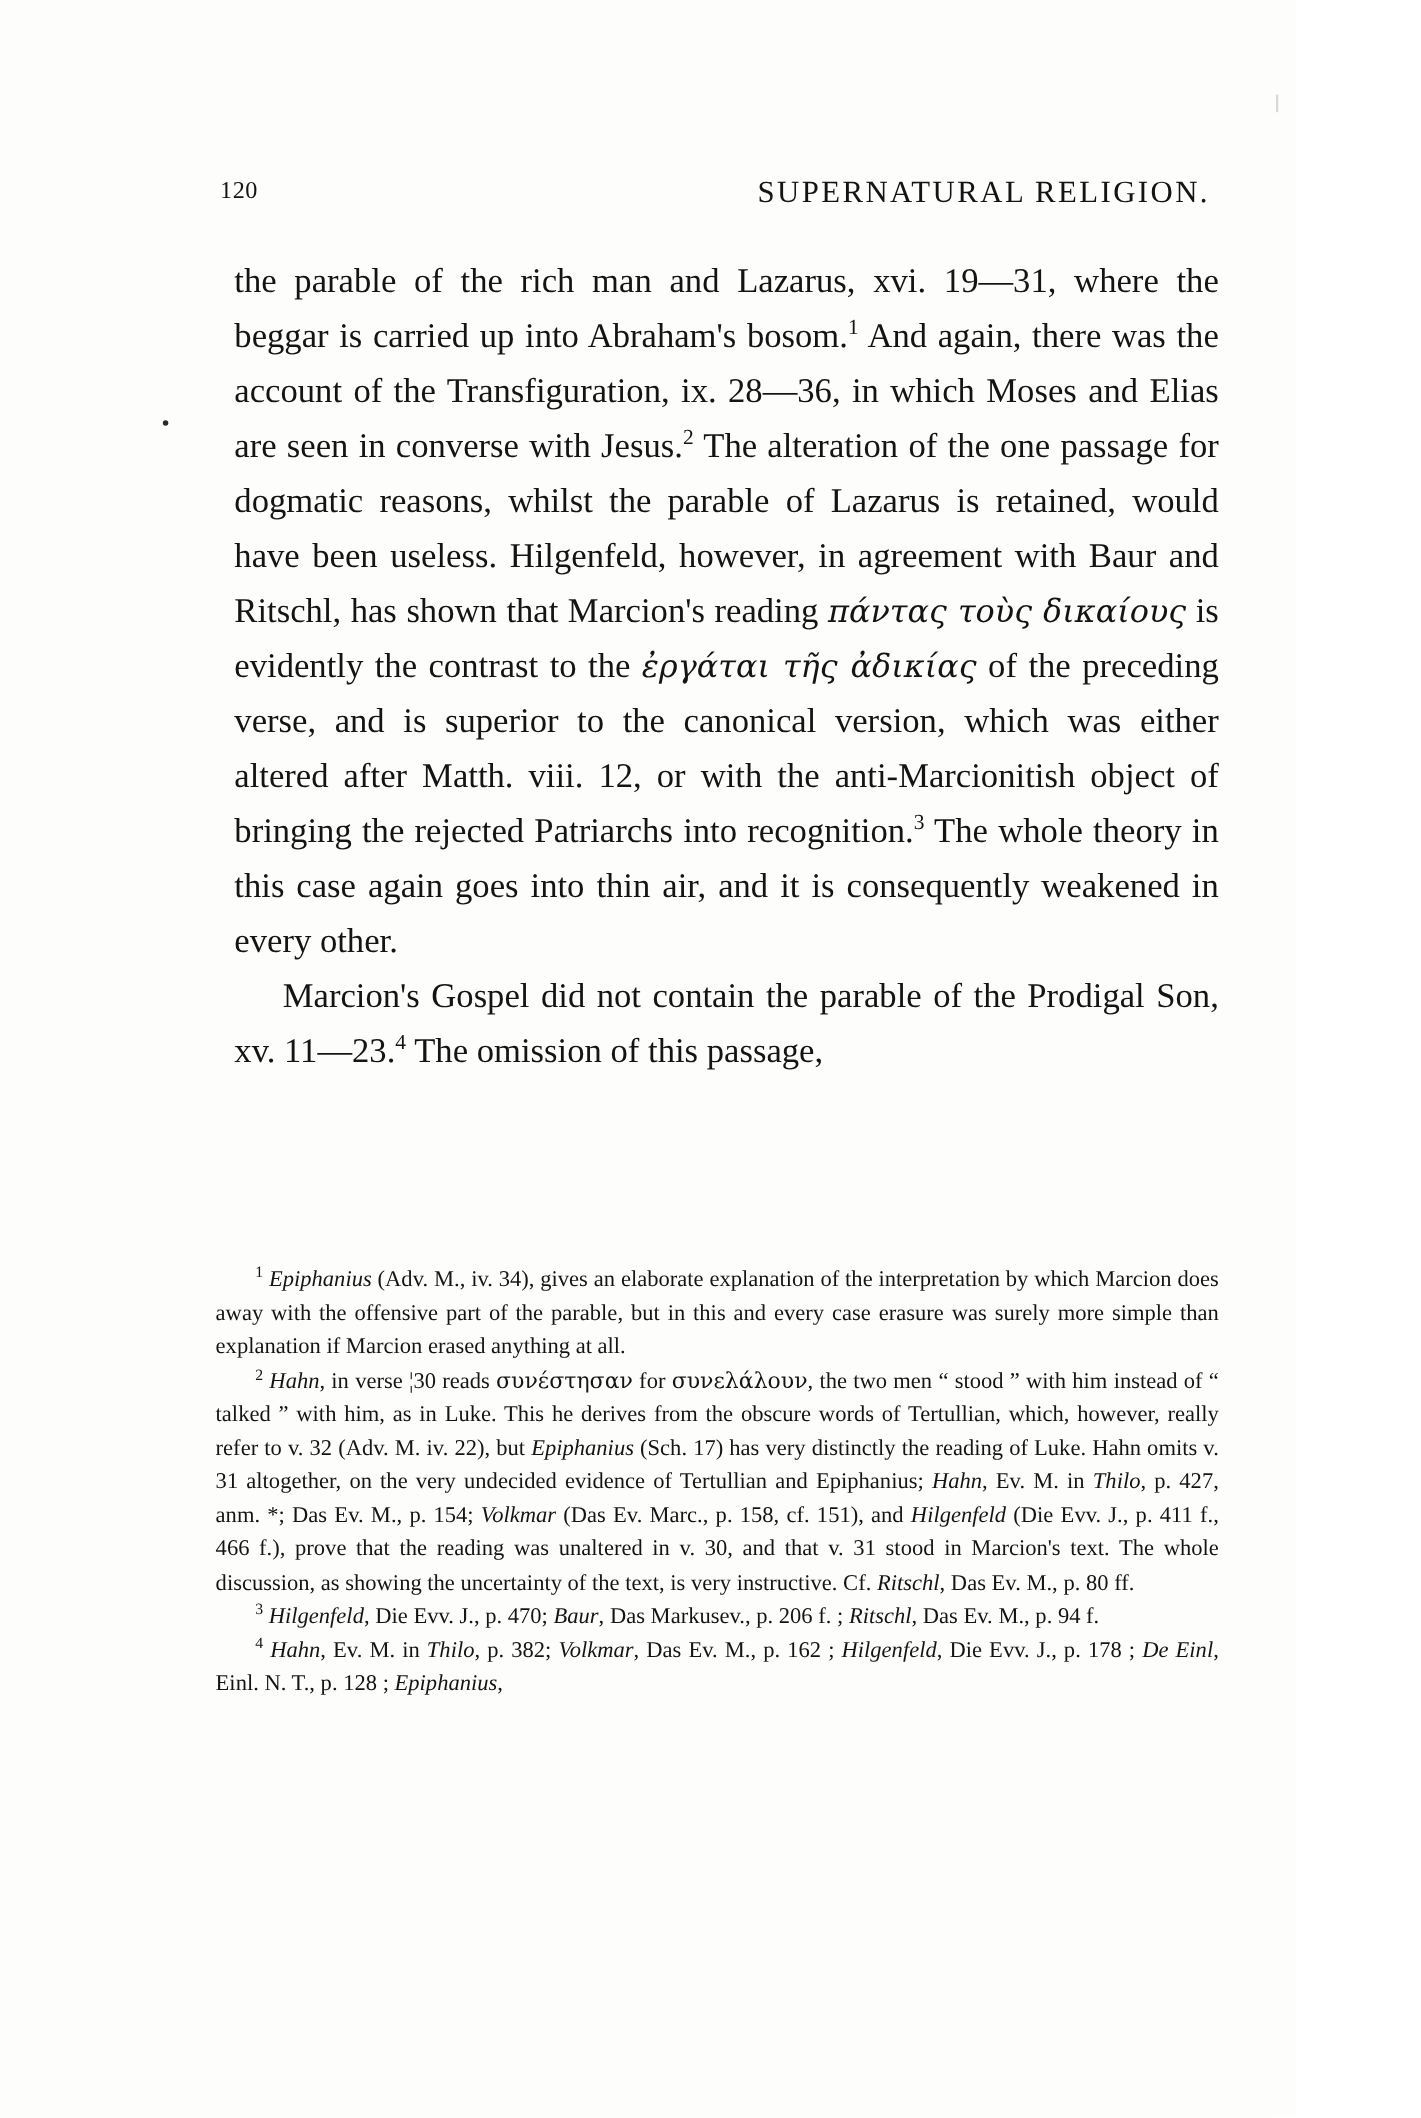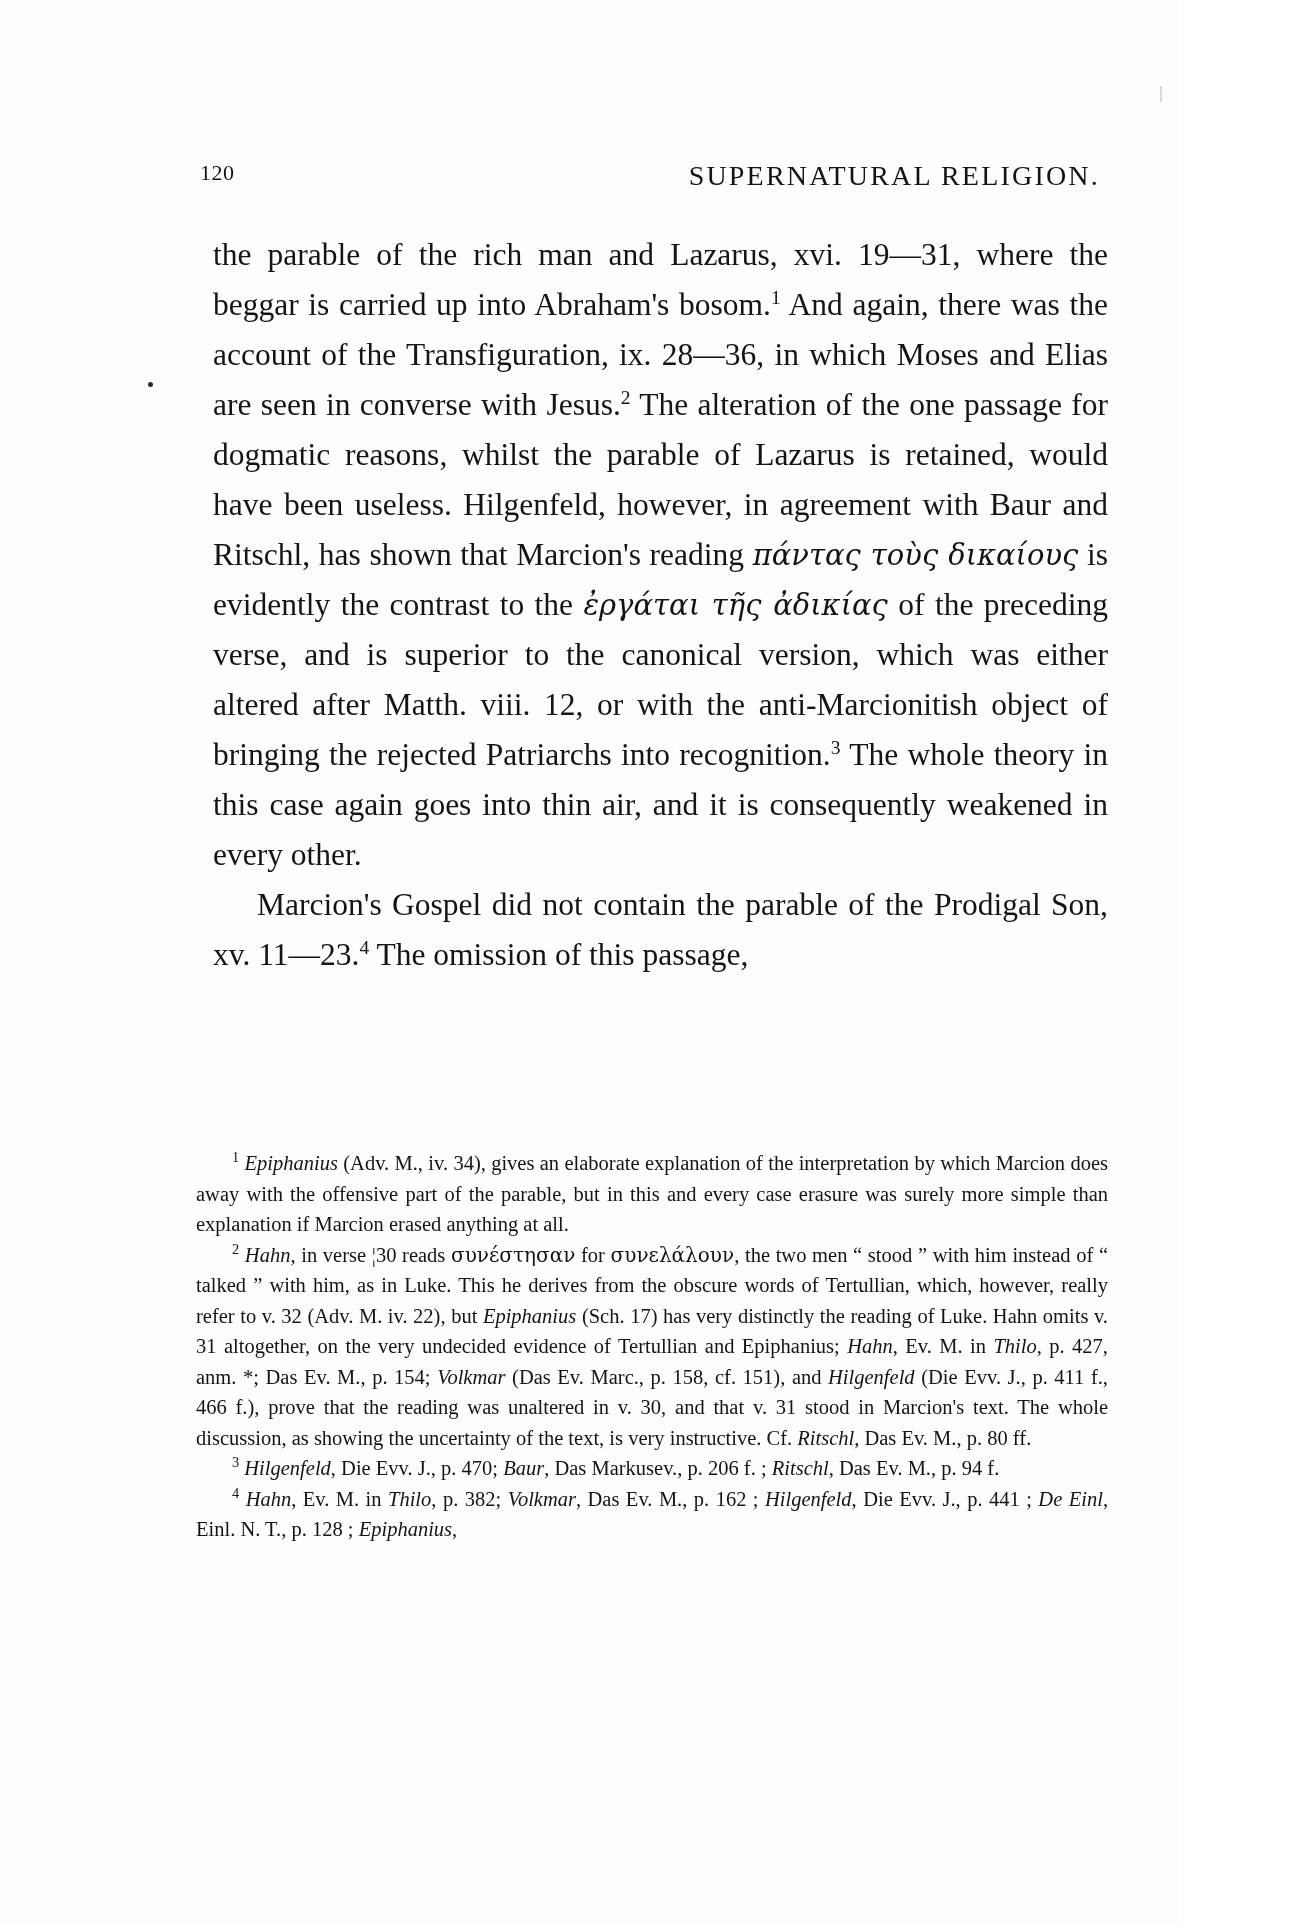--- a/index.html
+++ b/index.html
@@ -133,17 +133,17 @@
 
   <div class="notes">
 
 
     <p class="fn"><sup>1</sup> <span class="it">Epiphanius</span><span> (Adv. M., iv. 34), gives an elaborate explanation of the interpretation by which Marcion does away with the offensive part of the parable, but in this and every case erasure was surely more simple than explanation if Marcion erased anything at all.</span></p>
 
     <p class="fn"><sup>2</sup> <span class="it">Hahn</span><span>, in verse ¦30 reads </span><span class="gk">συνέστησαν</span><span> for </span><span class="gk">συνελάλουν</span><span>, the two men “ stood ” with him instead of “ talked ” with him, as in Luke.   This he derives from the obscure words of Tertullian, which, however, really refer to v. 32 (Adv. M. iv. 22), but </span><span class="it">Epiphanius</span><span> (Sch. 17) has very distinctly the reading of Luke.   Hahn omits v. 31 altogether, on the very undecided evidence of Tertullian and Epiphanius; </span><span class="it">Hahn</span><span>, Ev. M. in </span><span class="it">Thilo</span><span>, p. 427, anm. *; Das Ev. M., p. 154; </span><span class="it">Volkmar</span><span> (Das Ev. Marc., p. 158, cf. 151), and </span><span class="it">Hilgenfeld</span><span> (Die Evv. J., p. 411 f., 466 f.), prove that the reading was unaltered in v. 30, and that v. 31 stood in Marcion's text. The whole discussion, as showing the uncertainty of the text, is very instructive. Cf. </span><span class="it">Ritschl</span><span>, Das Ev. M., p. 80 ff.</span></p>
 
     <p class="fn"><sup>3</sup> <span class="it">Hilgenfeld</span><span>, Die Evv. J., p. 470; </span><span class="it">Baur</span><span>, Das Markusev., p. 206 f. ; </span><span class="it">Ritschl</span><span>, Das Ev. M., p. 94 f.</span></p>
 
-    <p class="fn"><sup>4</sup> <span class="it">Hahn</span><span>, Ev. M. in </span><span class="it">Thilo</span><span>, p. 382; </span><span class="it">Volkmar</span><span>, Das Ev. M., p. 162 ; </span><span class="it">Hilgenfeld</span><span>, Die Evv. J., p. 441 ; </span><span class="it">De Einl</span><span>, Einl. N. T., p. 128 ; </span><span class="it">Epiphanius</span><span>,</span></p>
+    <p class="fn"><sup>4</sup> <span class="it">Hahn</span><span>, Ev. M. in </span><span class="it">Thilo</span><span>, p. 382; </span><span class="it">Volkmar</span><span>, Das Ev. M., p. 162 ; </span><span class="it">Hilgenfeld</span><span>, Die Evv. J., p. 178 ; </span><span class="it">De Einl</span><span>, Einl. N. T., p. 128 ; </span><span class="it">Epiphanius</span><span>,</span></p>
 
   </div>
 
 </div>
 
 </body></html>

